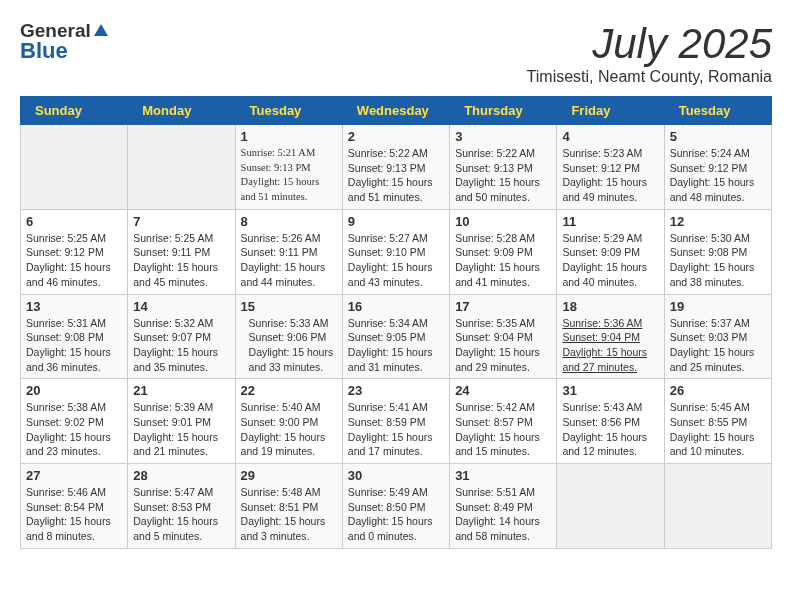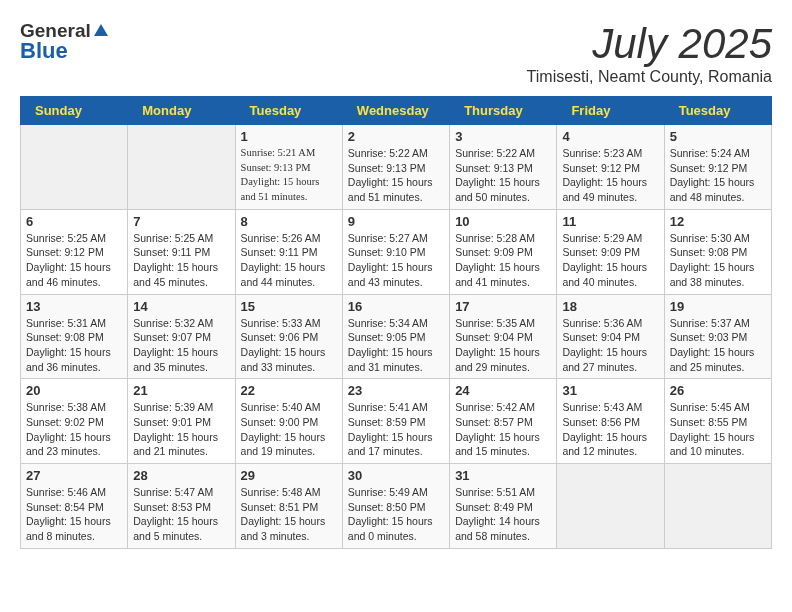--- a/index.html
+++ b/index.html
@@ -194,39 +194,39 @@
 Daylight: 15 hours and 36 minutes.</div>
         </td>
         <td>
           <span class="day-num">14</span>
           <div class="day-info" style="white-space: pre-line;">Sunrise: 5:32 AM
 Sunset: 9:07 PM
 Daylight: 15 hours and 35 minutes.</div>
         </td>
         <td>
           <span class="day-num">15</span>
-          <div class="day-info" style="white-space: pre-line;">Sunrise: 5:33 AM
+          <div class="day-info" style="white-space: pre-line; margin-left: 8px;">Sunrise: 5:33 AM
 Sunset: 9:06 PM
 Daylight: 15 hours and 33 minutes.</div>
         </td>
         <td>
           <span class="day-num">16</span>
           <div class="day-info" style="white-space: pre-line;">Sunrise: 5:34 AM
 Sunset: 9:05 PM
 Daylight: 15 hours and 31 minutes.</div>
         </td>
         <td>
           <span class="day-num">17</span>
           <div class="day-info" style="white-space: pre-line;">Sunrise: 5:35 AM
 Sunset: 9:04 PM
 Daylight: 15 hours and 29 minutes.</div>
         </td>
         <td>
           <span class="day-num">18</span>
-          <div class="day-info" style="white-space: pre-line;">Sunrise: 5:36 AM
+          <div class="day-info" style="white-space: pre-line; text-decoration: underline;">Sunrise: 5:36 AM
 Sunset: 9:04 PM
 Daylight: 15 hours and 27 minutes.</div>
         </td>
         <td>
           <span class="day-num">19</span>
           <div class="day-info" style="white-space: pre-line;">Sunrise: 5:37 AM
 Sunset: 9:03 PM
 Daylight: 15 hours and 25 minutes.</div>
         </td>
       </tr>

